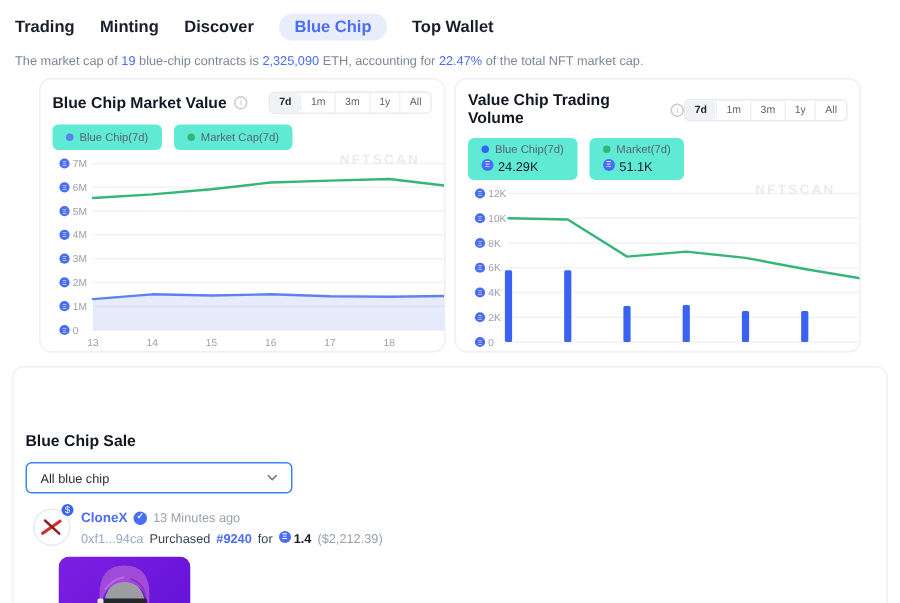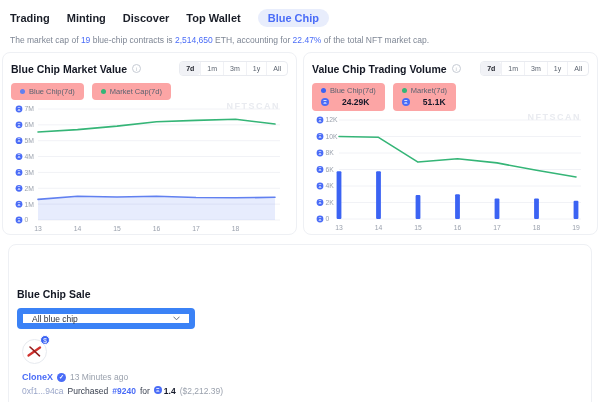--- a/index.html
+++ b/index.html
@@ -9,56 +9,56 @@
   
   .nav { display:flex; align-items:center; gap:17px; padding:9px 6px 5px 10px; }
   .nav-item { font-size:11px; font-weight:700; color:#1a1e28; padding:3px 0; cursor:pointer; white-space:nowrap; }
   .nav-item.active { background:#e8edfc; color:#4a6cf7; padding:3px 10px; border-radius:11px; }
 
   
   .subtitle { font-size:8.5px; color:#7e8694; padding:3px 10px 7px 10px; }
   .subtitle .hl { color:#4a6cf7; }
 
   
-  .charts-row { display:flex; gap:6px; padding:0 2px; }
+  .charts-row { display:flex; gap:6px; padding:0 26px; }
   .panel { background:#fff; border:1px solid #eef0f4; border-radius:8px; flex:1; height:183px; padding:8px 8px 4px 8px; overflow:hidden; }
   .panel-header { display:flex; justify-content:space-between; align-items:center; }
   .panel-title { font-size:10.5px; font-weight:700; color:#141824; display:flex; align-items:center; }
   .info-icon { width:9px; height:9px; border:1px solid #c6cbd4; border-radius:50%; color:#b9bfc9;
     font-size:6px; line-height:8px; text-align:center; margin-left:5px; font-weight:400; }
   .range-group { display:flex; border:1px solid #e9ebf0; border-radius:4px; font-size:7px; color:#5c6470; background:#fff; }
   .range-opt { padding:3px 6px; border-left:1px solid #f0f1f5; cursor:pointer; }
   .range-opt:first-child { border-left:none; }
   .range-opt.active { background:#f1f2f6; font-weight:700; color:#23262e; border-radius:3px; }
 
   .legend-row { display:flex; gap:8px; margin:7px 0 0 0; }
-  .legend-pill { background:#fca5a5; border-radius:4px; padding:4px 9px; font-size:7.5px; color:#5a6270;
+  .legend-pill { background:#5eead4; border-radius:4px; padding:4px 9px; font-size:7.5px; color:#5a6270;
     display:flex; align-items:center; gap:4px; }
   .legend-pill.stacked { flex-direction:column; align-items:flex-start; gap:2px; padding:3px 9px 4px 9px; }
   .legend-top { display:flex; align-items:center; gap:4px; }
   .dot { width:5px; height:5px; border-radius:50%; flex:0 0 auto; }
-  .legend-val { font-size:8.5px; font-weight:700; color:#15192a; display:flex; align-items:center; gap:13px; }
+  .legend-val { font-size:8.5px; font-weight:400; color:#15192a; display:flex; align-items:flex-start; gap:3px; }
   .eth-badge { width:8px; height:8px; border-radius:50%; background:#4a6cf7; color:#fff; font-size:5.5px;
     line-height:8px; text-align:center; display:inline-block; flex:0 0 auto; }
 
   .chart-wrap { position:relative; margin-top:3px; }
   .watermark { position:absolute; top:-2px; right:8px; font-size:9px; font-weight:700;
     letter-spacing:1.5px; color:#e9ebf0; user-select:none; }
   svg.chart { display:block; }
 
   
   .sale-panel { margin:9px 8px 0 8px; background:#fff; border:1px solid #eef0f4; border-radius:8px;
     padding:10px 8px; height:200px; }
   .sale-title { font-size:10.5px; font-weight:700; color:#141824;margin-top:33px; }
-  .dropdown { width:178px; height:21px; border:6px solid #3b82f6; border-radius:4px; display:flex;
+  .dropdown { width:178px; height:21px; border:1px solid #3b82f6; border-radius:4px; display:flex;
     justify-content:space-between; align-items:center; padding:0 9px; font-size:8.5px; color:#2a2f3a;
     margin:8px 0 10px 0; cursor:pointer; }
   .chev { color:#6a7280; font-size:8px; line-height:1; }
 
-  .sale-item { display:flex; gap:7px; align-items:flex-start; margin-left:5px;flex-direction:column; }
+  .sale-item { display:flex; gap:7px; align-items:flex-start; margin-left:5px; }
   .coll-avatar { position:relative; width:25px; height:25px; flex:0 0 auto; }
   .coll-avatar .circ { width:25px; height:25px; border-radius:50%; background:#fff; border:1px solid #e7eaef;
     display:flex; align-items:center; justify-content:center; }
   .usd-badge { position:absolute; top:-4px; right:-3px; width:10px; height:10px; border-radius:50%;
     background:#3b63f3; border:1px solid #fff; color:#fff; font-size:6.5px; line-height:9px; text-align:center; }
   .sale-lines { padding-top:1px; }
   .sale-line1 { font-size:9px; display:flex; align-items:center; gap:4px; }
   .collection-name { color:#4a6cf7; font-weight:700; cursor:pointer; }
   .verified { width:9px; height:9px; background:#4a6cf7; border-radius:50%; color:#fff; font-size:6px;
     text-align:center; line-height:9px; font-weight:700; }
@@ -70,26 +70,26 @@
   .price-usd { color:#9aa1ad; }
   .nft-thumb { display:block; margin:7px 0 0 22px; border-radius:7px; cursor:pointer; }
 </style>
 </head>
 <body>
 
 <div class="nav">
   <span class="nav-item">Trading</span>
   <span class="nav-item">Minting</span>
   <span class="nav-item">Discover</span>
+  <span class="nav-item active">Blue Chip</span>
   <span class="nav-item">Top Wallet</span>
-  <span class="nav-item active">Blue Chip</span>
 </div>
 
 <div class="subtitle">
-  <span>The market cap of </span><span class="hl">19</span><span> blue-chip contracts is </span><span class="hl">2,514,650</span><span> ETH, accounting for </span><span class="hl">22.47%</span><span> of the total NFT market cap.</span>
+  <span>The market cap of </span><span class="hl">19</span><span> blue-chip contracts is </span><span class="hl">2,325,090</span><span> ETH, accounting for </span><span class="hl">22.47%</span><span> of the total NFT market cap.</span>
 </div>
 
 <div class="charts-row">
 
   <div class="panel">
     <div class="panel-header">
       <div class="panel-title">
         <span>Blue Chip Market Value</span>
         <span class="info-icon">i</span>
       </div>

